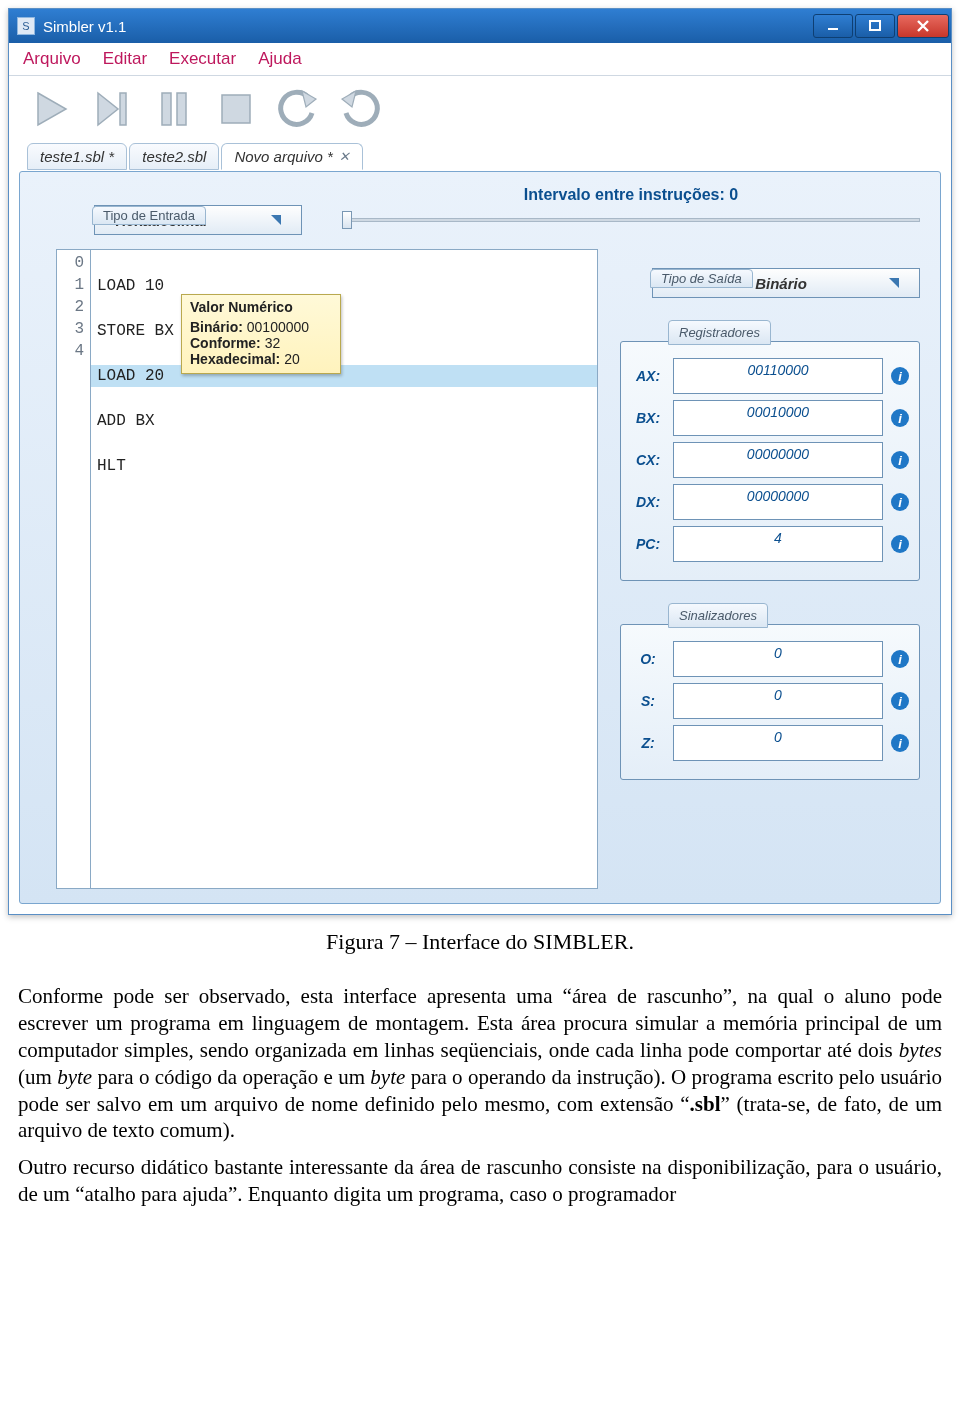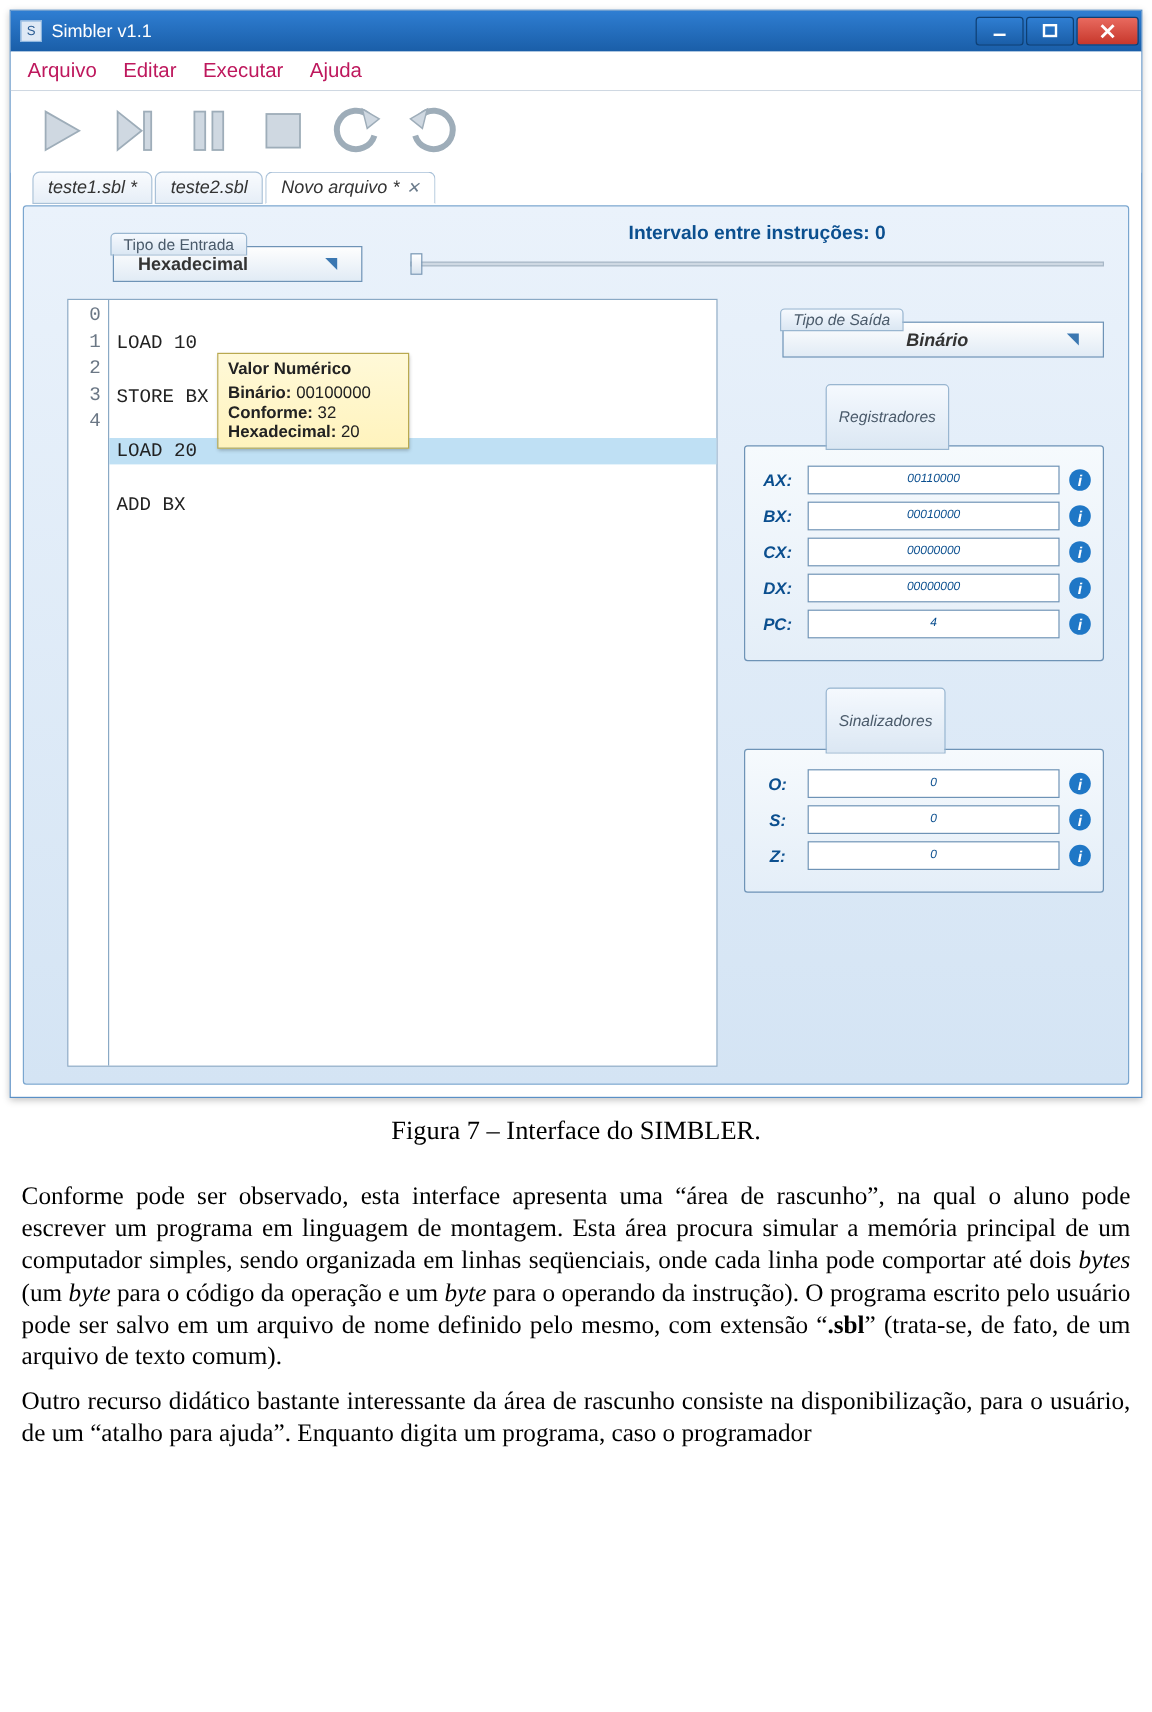--- a/index.html
+++ b/index.html
@@ -91,21 +91,21 @@
   }
   .combo-wrap { width: 240px; }
   .combo-label {
     display:inline-block;
     padding: 1px 10px;
     font-size: 13px;
     color:#4a5a6a;
     background: linear-gradient(#f5f9fe,#dbe7f3);
     border:1px solid #99b6d0;
     border-radius: 4px 4px 0 0;
-    position: relative; left: 30px; top:8px;
+    position: relative; left: 30px; top:20px;
   }
   .combo {
     height: 30px;
     border:1px solid #6e93b6;
     background: linear-gradient(#fefefe,#e1ebf5);
     display:flex; align-items:center; justify-content:space-between;
     padding: 0 20px;
     font-weight:600; font-size:15px; color:#333;margin-left:32px;
   }
   .combo .tri {
@@ -166,33 +166,33 @@
   .rightcol { width: 300px; display:flex; flex-direction:column; gap: 18px; font-style: italic; }
   .panel-wrap {}
   .panel {
     border:1px solid #6e93b6;
     border-radius:3px;
     background: linear-gradient(#f6fafd,#e4eef8);
     padding: 10px 10px 12px 10px;
   }
   .panel-label {
     display:inline-block;
-    padding: 19px 10px;
+    padding: 4px 10px;
     font-size:13px;
     color:#4a5a6a;
     background: linear-gradient(#f5f9fe,#dbe7f3);
     border:1px solid #99b6d0;
     border-radius:4px 4px 0 0;
-    position:relative; left:68px; top:4px;
+    position:relative; left:48px; top:4px;
   }
   .regrow { display:flex; align-items:center; gap:8px; margin:6px 0; }
   .reglabel { width: 34px; color:#0b4f8f; font-weight:700; text-align:center; }
   .regval {
-    flex:1; height:24px; border:1px solid #6e93b6; background:#fff;
-    text-align:center; color:#0b4f8f; font-size:10px; line-height:22px;
+    flex:1; height:36px; border:1px solid #6e93b6; background:#fff;
+    text-align:center; color:#0b4f8f; font-size:14px; line-height:22px;
   }
   .info-icon {
     width:18px; height:18px; border-radius:50%;
     background:#1f77c6; color:#fff; font-weight:700;
     display:flex; align-items:center; justify-content:center;
     font-size:13px;
   }
   .out-combo-wrap { width:100%; }
   .caption {
     text-align:center; font-family:"Times New Roman",serif;
@@ -320,20 +320,21 @@
             <div>1</div>
             <div>2</div>
             <div>3</div>
             <div>4</div>
           </div>
           <div class="codearea">
             <div class="codeline">LOAD 10</div>
             <div class="codeline">STORE BX</div>
             <div class="codeline selected">LOAD 20</div>
             <div class="codeline">ADD BX</div>
+            <div class="codeline">HLT</div>
 
             <div class="tooltip">
               <div class="tt-title">Valor Numérico</div>
               <div class="tt-row"><b>Binário:</b> <span>00100000</span></div>
               <div class="tt-row"><b>Conforme:</b> <span>32</span></div>
               <div class="tt-row"><b>Hexadecimal:</b> <span>20</span></div>
             </div>
           </div>
         </div>
 

